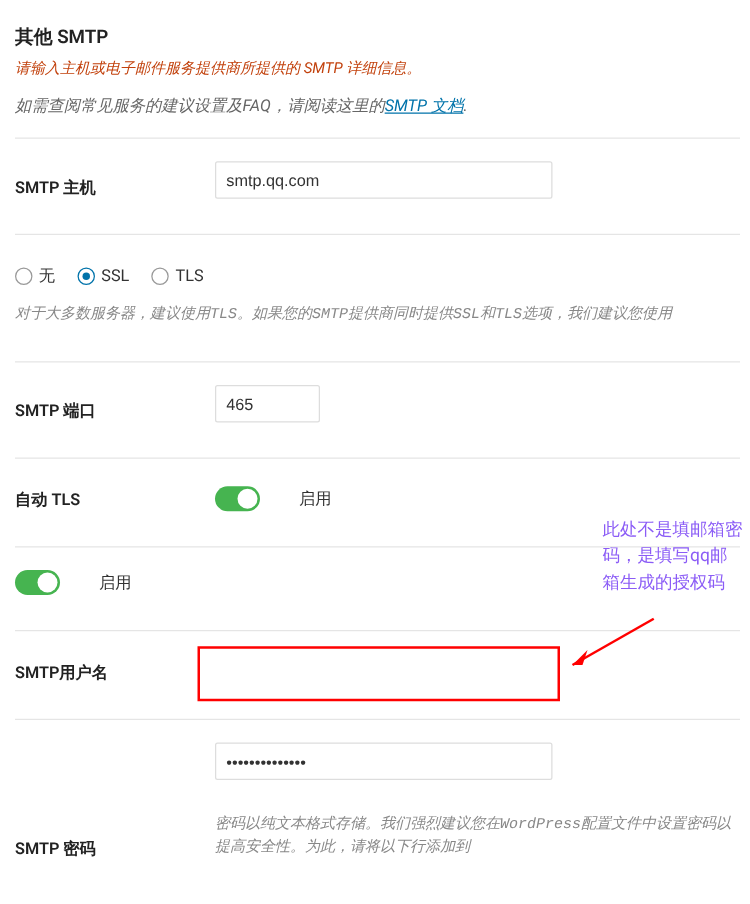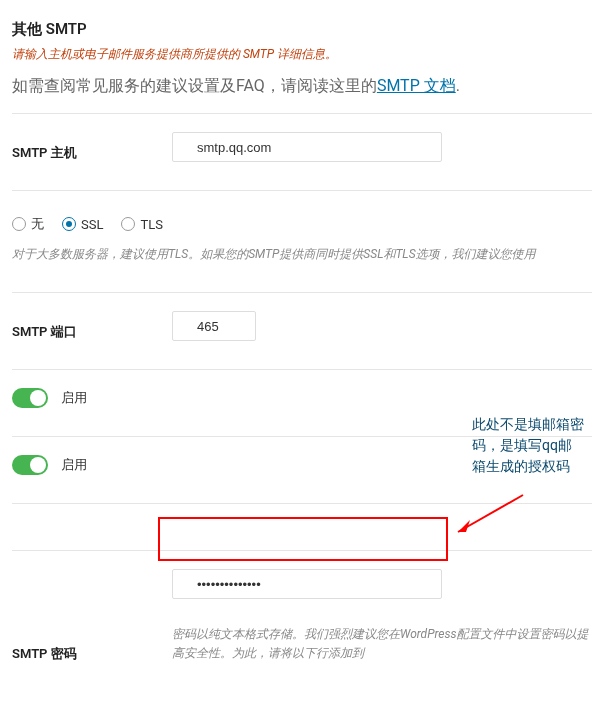--- a/index.html
+++ b/index.html
@@ -17,22 +17,23 @@
     color: #222;
     margin: 20px 0 6px 0;
   }
   p.desc {
     font-size: 12px;
     color: #c2410c;
     font-style: italic;
     line-height: 1.6;
   }
   p.intro-link {
-    font-size: 16px;
+    font-size: 13px;
     color: #666;
+    font-style: italic;
     margin: 12px 0 4px 0;
   }
   a.link {
     color: #0073aa;
     text-decoration: underline;
   }
   hr.sep {
     border: none;
     border-top: 1px solid #e5e5e5;
     margin: 16px 0 0 0;
@@ -51,21 +52,21 @@
     font-weight: 600;
     padding-top: 6px;
   }
   .field-col {
     flex: 1;
     min-width: 0;
   }
   input[type=text], input[type=password] {
     width: 270px;
     height: 30px;
-    padding: 4px 24px;
+    padding: 4px 8px;
     border: 1px solid #ddd;
     border-radius: 2px;
     font-size: 13px;
     color: #333;
     background: #fff;
   }
   input.port { width: 84px; }
   .radio-group {
     display: flex;
     align-items: center;
@@ -99,20 +100,21 @@
     display: none;
   }
   .radio-opt.selected .radio-dot { display: block; }
   .help {
     font-size: 12px;
     color: #888;
     font-style: italic;
     line-height: 1.6;
     margin-top: 6px;
     white-space: pre-line;
+    font-family: Liberation Mono, monospace;
   }
   .toggle {
     width: 36px;
     height: 20px;
     background: #46b450;
     border-radius: 10px;
     position: relative;
     display: inline-block;
     vertical-align: middle;
     cursor: pointer;
@@ -121,37 +123,38 @@
     position: absolute;
     top: 2px;
     right: 2px;
     width: 16px;
     height: 16px;
     background: #fff;
     border-radius: 50%;
   }
   .toggle-label {
     display: inline-block;
-    margin-left: 10px;
+    margin-left: 28px;
     font-size: 13px;
     color: #333;
     vertical-align: middle;
   }
   .callout-box {
     position: absolute;
     border: 2px solid #ff0000;
     pointer-events: none;
   }
   .callout-text {
     position: absolute;
-    color: #0c4a6e;
+    color: #8b5cf6;
     font-size: 14px;
     line-height: 1.5;
     width: 112px;
     pointer-events: none;
+    margin-left: 10px;
   }
   .callout-arrow {
     position: absolute;
     pointer-events: none;
   }
 </style>
 </head>
 <body>
 
 <h2 class="section-title">其他 SMTP</h2>
@@ -198,38 +201,40 @@
 <div class="row">
   <div class="label-col">SMTP 端口</div>
   <div class="field-col">
     <input type="text" class="port" value="465" style="">
   </div>
 </div>
 
 <hr class="sep">
 
 <div class="row">
+  <div class="label-col">自动 TLS</div>
   <div class="field-col">
     <span class="toggle"><span class="knob"></span></span>
     <span class="toggle-label">启用</span>
   </div>
 </div>
 
 <hr class="sep">
 
 <div class="row">
   <div class="field-col">
     <span class="toggle"><span class="knob"></span></span>
     <span class="toggle-label">启用</span>
   </div>
 </div>
 
 <hr class="sep">
 
 <div class="row">
+  <div class="label-col">SMTP用户名</div>
 </div>
 
 <hr class="sep">
 
 <div class="row" style="position:relative;">
   <div class="label-col">SMTP 密码</div>
   <div class="field-col">
     <input type="password" style="width: 270px;" value="••••••••••••••">
     <div class="help">
       <span>密码以纯文本格式存储。我们强烈建议您在WordPress配置文件中设置密码以提高安全性。为此，请将以下行添加到 </span>

